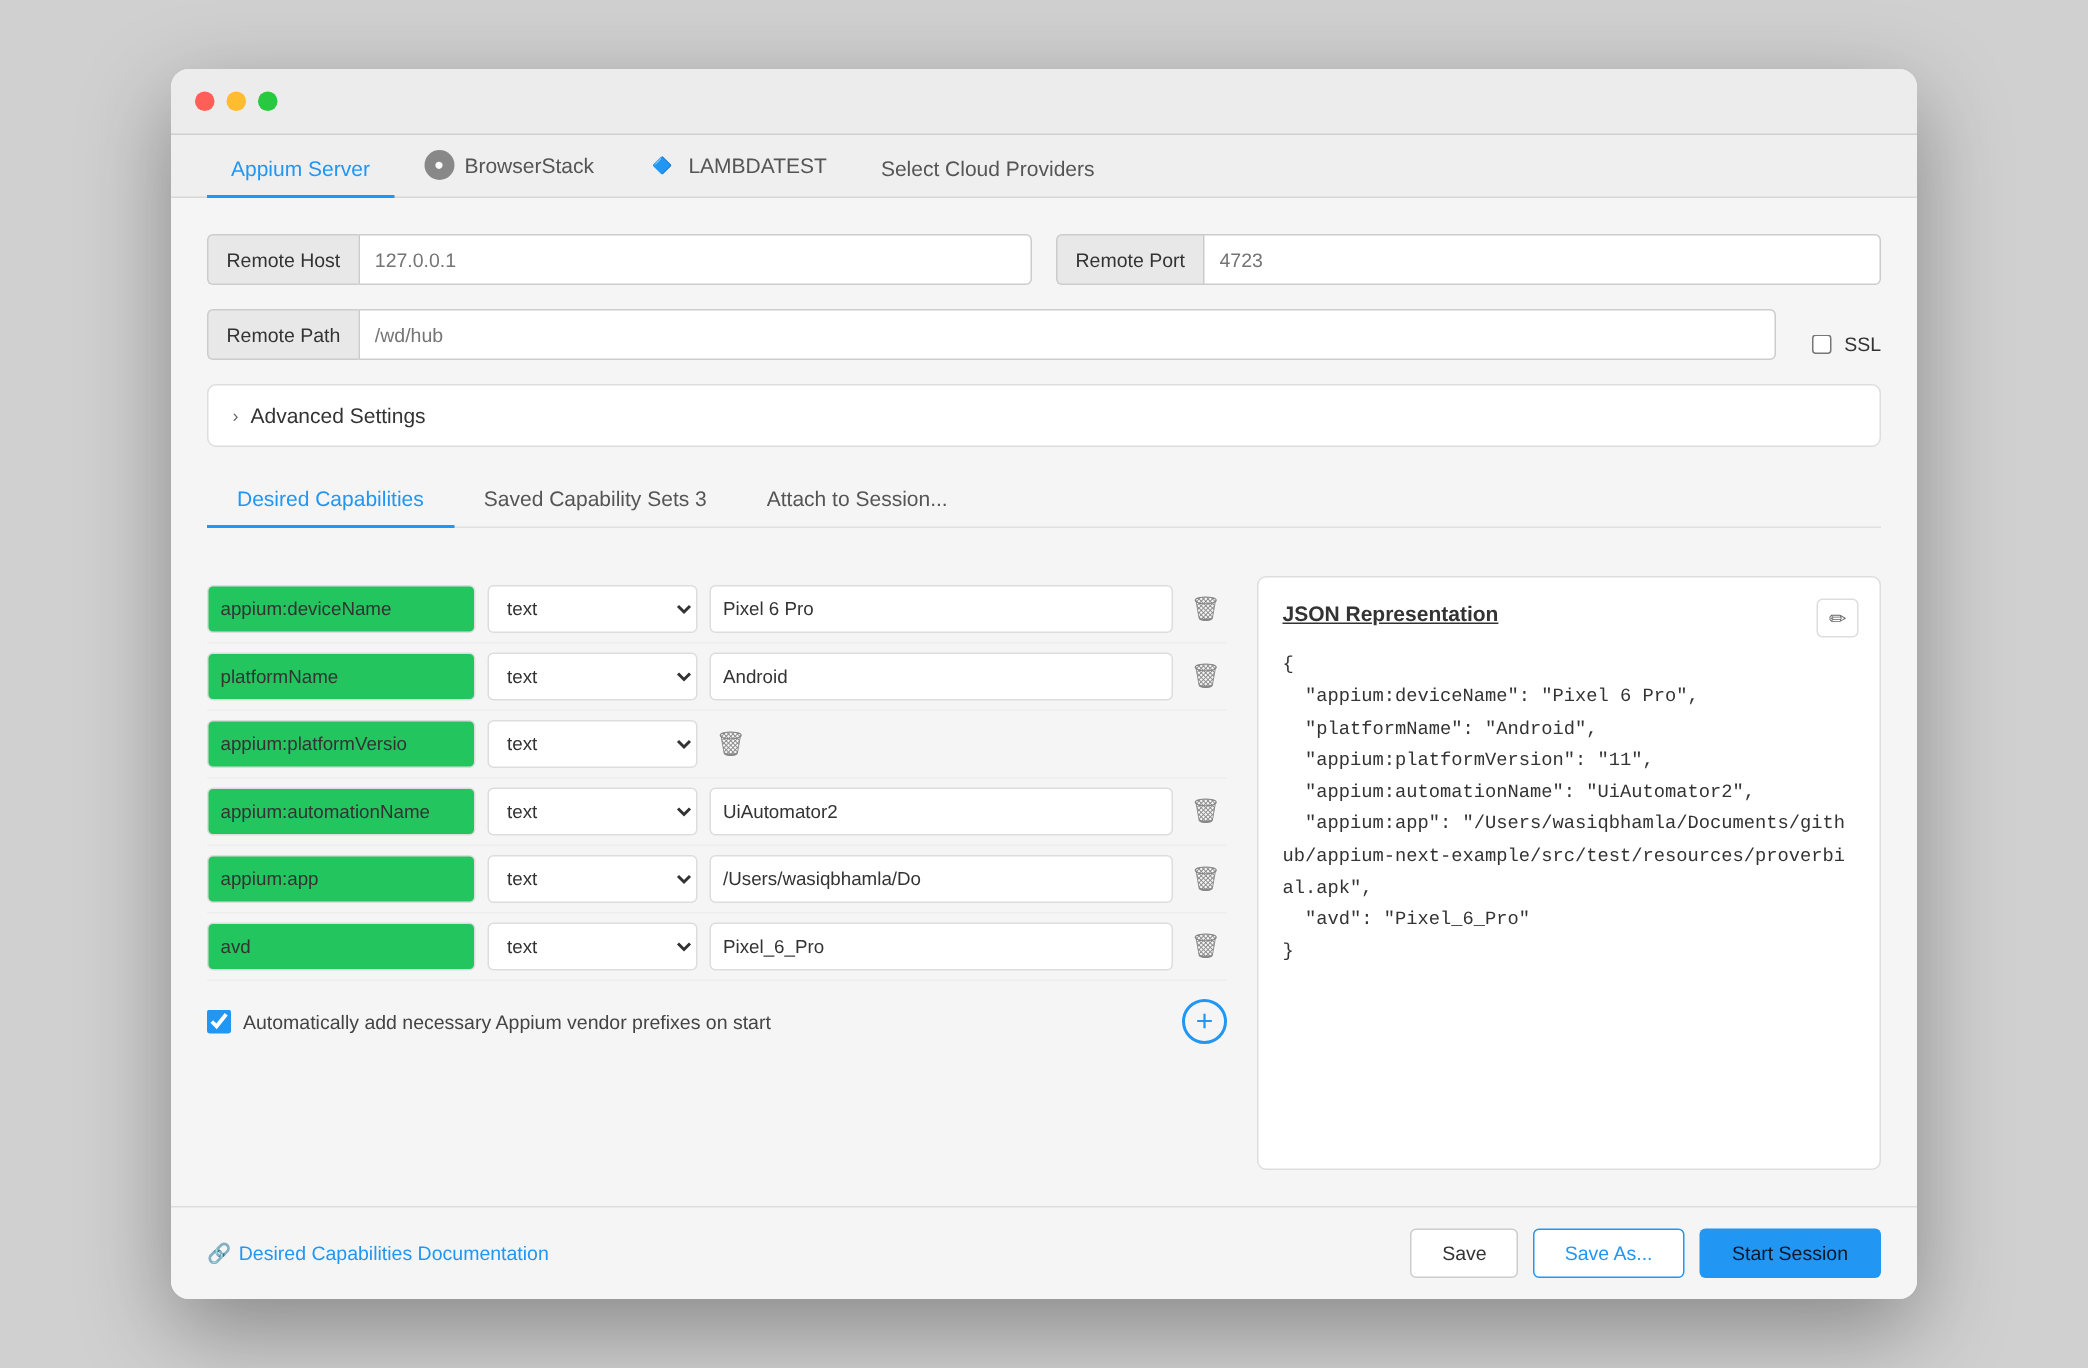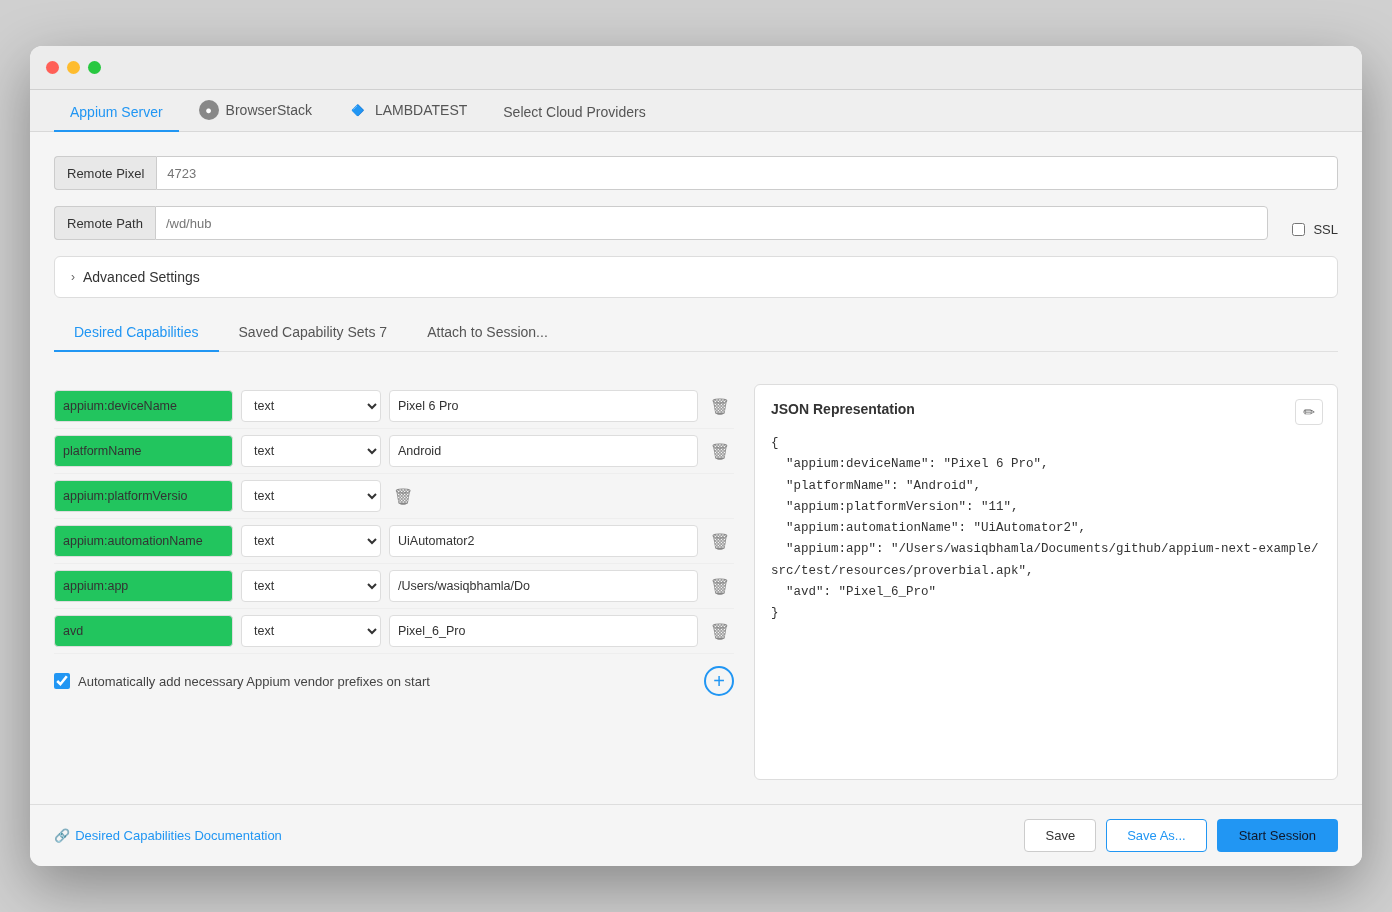--- a/index.html
+++ b/index.html
@@ -5,21 +5,21 @@
     * { box-sizing: border-box; margin: 0; padding: 0; }
     body {
       background: #d0d0d0;
       display: flex;
       align-items: center;
       justify-content: center;
       min-height: 100vh;
       font-family: -apple-system, BlinkMacSystemFont, 'Segoe UI', sans-serif;
     }
     .window {
-      width: 1332px;
+      width: 1164px;
       min-height: 820px;
       background: #f5f5f5;
       border-radius: 12px;
       box-shadow: 0 20px 60px rgba(0,0,0,0.35);
       overflow: hidden;
       display: flex;
       flex-direction: column;
       justify-content: flex-end;
     }
     .titlebar {
@@ -294,20 +294,21 @@
       padding: 16px;
       position: relative;
       display: flex;
       flex-direction: column;
     }
     .json-panel-title {
       font-size: 14px;
       font-weight: 600;
       color: #333;
       margin-bottom: 16px;
+      text-decoration: underline;
     }
     .json-content {
       font-family: 'Menlo', 'Courier New', monospace;
       font-size: 12.5px;
       color: #333;
       line-height: 1.7;
       white-space: pre-wrap;
       word-break: break-all;
       flex: 1;
     }
@@ -401,21 +402,25 @@
     </div>
     <div class="tab-item">
       <span>Select Cloud Providers</span>
     </div>
   </div>
 
   <div class="content">
 
     <div class="row-fields">
       <div class="field-group">
-        <div class="field-label">Remote Pixel</div>
+        <div class="field-label">Remote Host</div>
+        <input class="field-input" type="text" placeholder="127.0.0.1" style="">
+      </div>
+      <div class="field-group">
+        <div class="field-label">Remote Port</div>
         <input class="field-input" type="text" placeholder="4723" style="">
       </div>
     </div>
 
     <div class="row-fields">
       <div class="field-group">
         <div class="field-label">Remote Path</div>
         <input class="field-input" type="text" placeholder="/wd/hub" style="">
       </div>
       <div class="ssl-group">
@@ -429,21 +434,21 @@
         <span class="chevron">›</span>
         <span>Advanced Settings</span>
       </div>
     </div>
 
     <div class="subtabs">
       <div class="subtab active">
         <span>Desired Capabilities</span>
       </div>
       <div class="subtab">
-        <span>Saved Capability Sets 7</span>
+        <span>Saved Capability Sets 3</span>
       </div>
       <div class="subtab">
         <span>Attach to Session...</span>
       </div>
     </div>
 
     <div class="capabilities-main">
 
       <div class="caps-left">
 

